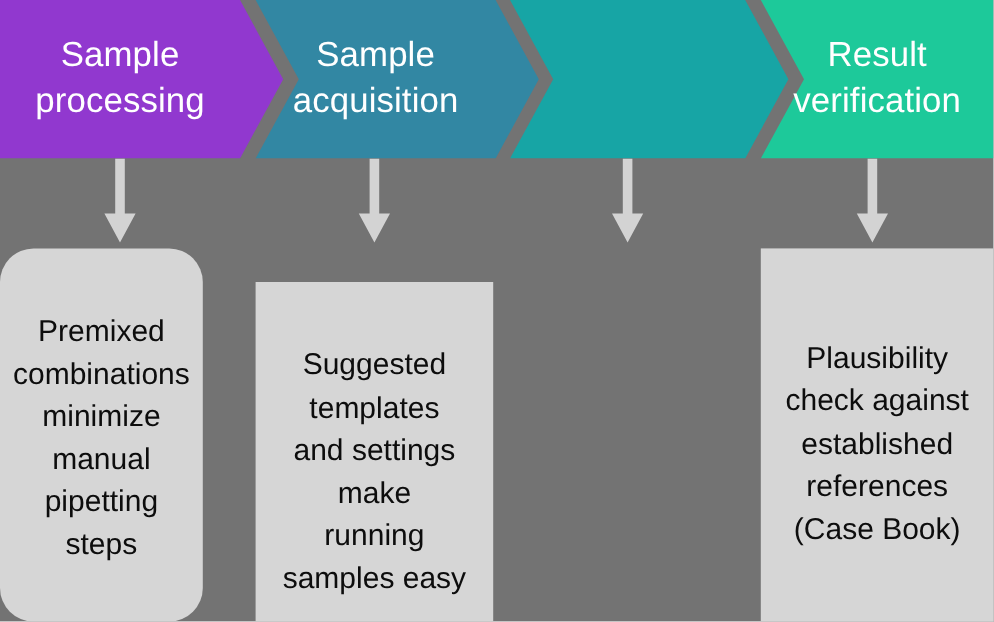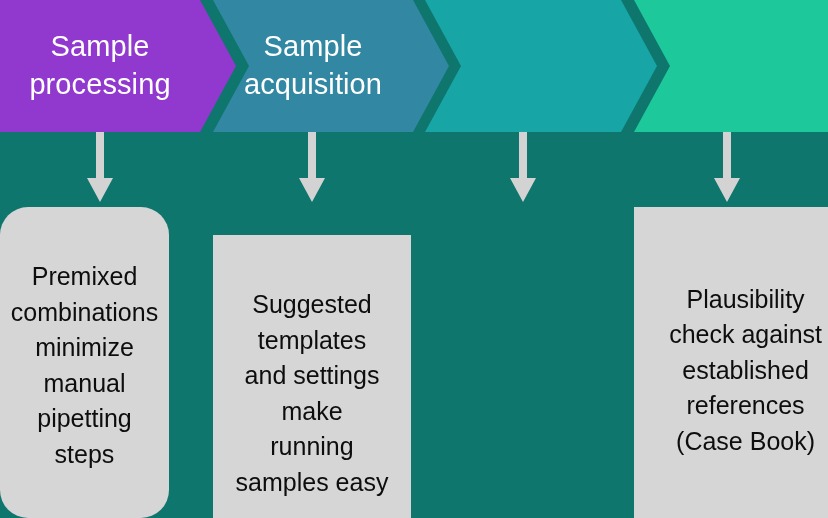--- a/index.html
+++ b/index.html
@@ -9,21 +9,21 @@
     background: #ffffff;
   }
   body {
     font-family: "Liberation Sans", sans-serif;
   }
   #diagram-root {
     position: relative;
     width: 828px;
     height: 518px;
     overflow: hidden;
-    background: #0f766e;
+    background: #737373;
   }
 
   
   .chevron-band {
     position: absolute;
     left: 0;
     top: 0;
     width: 828px;
     height: 132px;
   }
@@ -74,21 +74,21 @@
     background: #d6d6d6;
     display: flex;
     align-items: center;
     justify-content: center;
     box-sizing: border-box;
     padding: 0 6px;
   }
   #desc-box-0 { left: 0px;   width: 169px; border-radius: 28px; }
   #desc-box-1 { left: 213px; width: 198px; margin-top: 28px; }
   #desc-box-2 { left: 424px; width: 196px; }
-  #desc-box-3 { left: 634px; width: 194px; justify-content: flex-end; }
+  #desc-box-3 { left: 634px; width: 194px; }
 
   .desc-text {
     text-align: center;
     color: #0d0d0d;
     font-size: 25px;
     line-height: 1.42;
     font-weight: 400;
     white-space: pre-line;
     margin-top: 6px;
   }
@@ -108,20 +108,22 @@
 
       <polygon points="425,0 621,0 657,66 621,132 425,132 461,66" fill="#17a5a5"></polygon>
 
       <polygon points="634,0 828,0 828,132 634,132 670,66" fill="#1dc99a"></polygon>
     </svg>
 
     <div class="stage-label" id="stage-label-0">Sample
 processing</div>
     <div class="stage-label" id="stage-label-1">Sample
 acquisition</div>
+    <div class="stage-label" id="stage-label-3">Result
+verification</div>
   </div>
 
   <svg class="arrow-connector" id="arrow-connector-0" viewBox="0 0 30 75">
     <polygon points="11,0 19,0 19,46 28,46 15,70 2,46 11,46" fill="#d3d3d3"></polygon>
   </svg>
   <svg class="arrow-connector" id="arrow-connector-1" viewBox="0 0 30 75">
     <polygon points="11,0 19,0 19,46 28,46 15,70 2,46 11,46" fill="#d3d3d3"></polygon>
   </svg>
   <svg class="arrow-connector" id="arrow-connector-2" viewBox="0 0 30 75">
     <polygon points="11,0 19,0 19,46 28,46 15,70 2,46 11,46" fill="#d3d3d3"></polygon>

